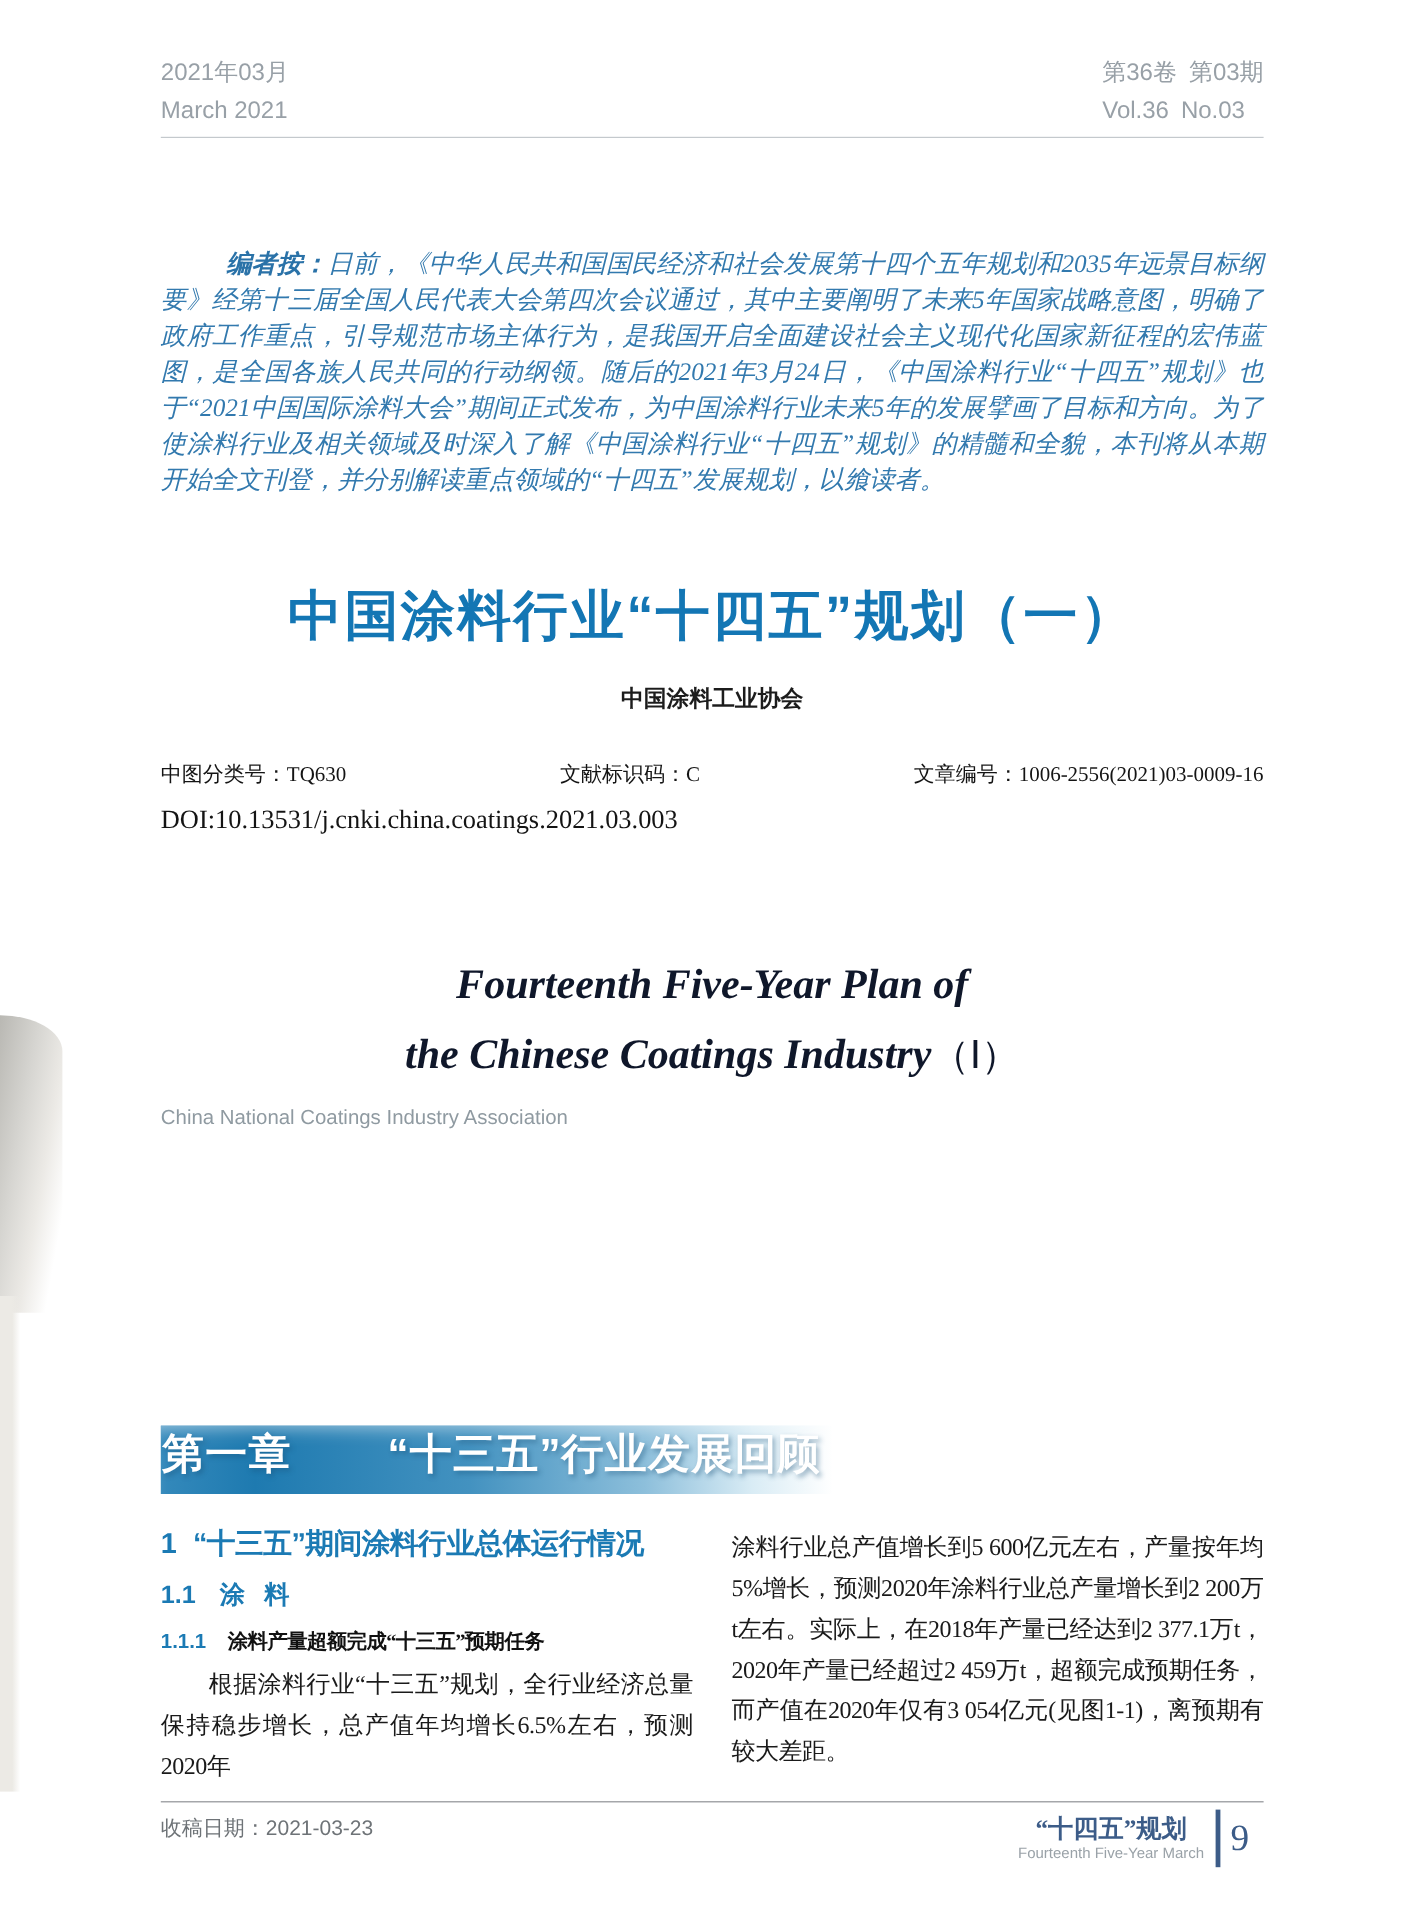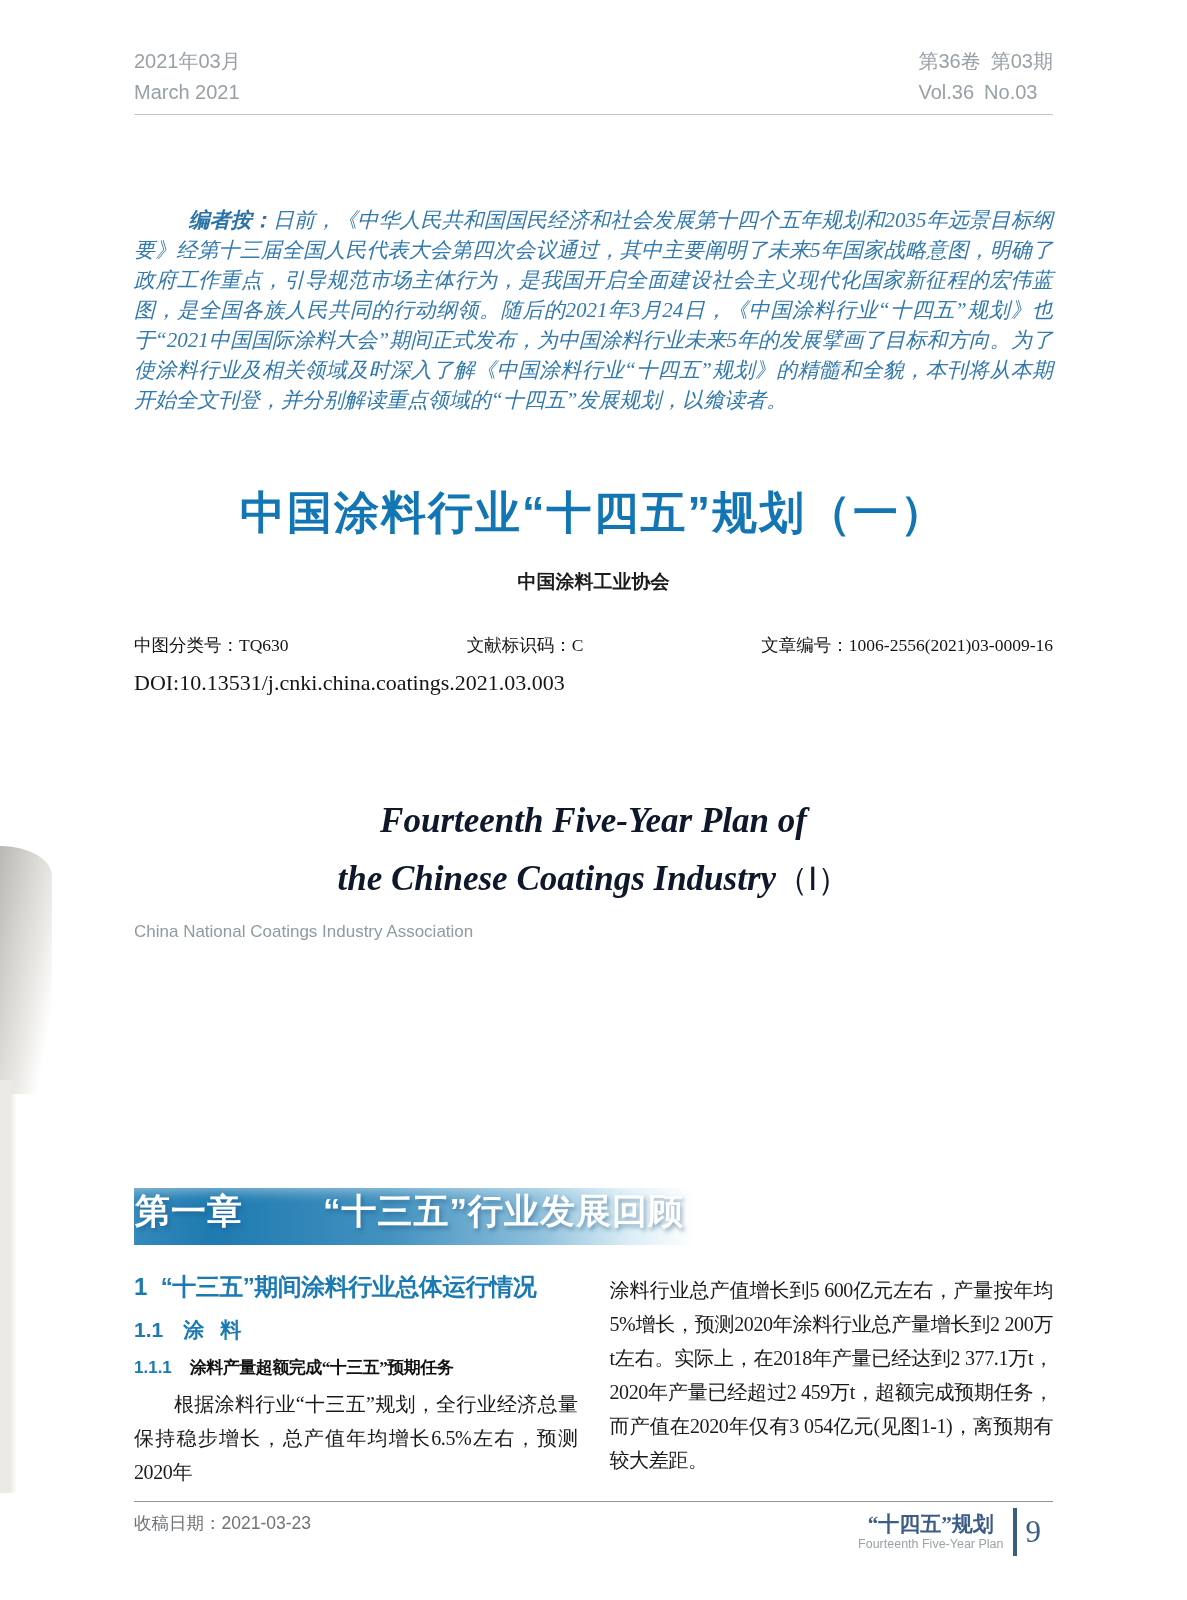--- a/index.html
+++ b/index.html
@@ -269,21 +269,21 @@
     </div>
 
     <hr class="foot-rule">
     <div class="received">收稿日期：2021-03-23</div>
 
   </div>
 
   <footer class="page-footer">
     <div class="pf-labels">
       <div class="pf-cn">“十四五”规划</div>
-      <div class="pf-en">Fourteenth Five-Year Plan</div>
+      <div class="pf-en">Fourteenth Five-Year March</div>
     </div>
     <div class="pf-bar"></div>
     <div class="pf-num">9</div>
   </footer>
 
   <div class="curl-shadow"></div>
   <div class="edge-strip"></div>
 
 </div>
 

